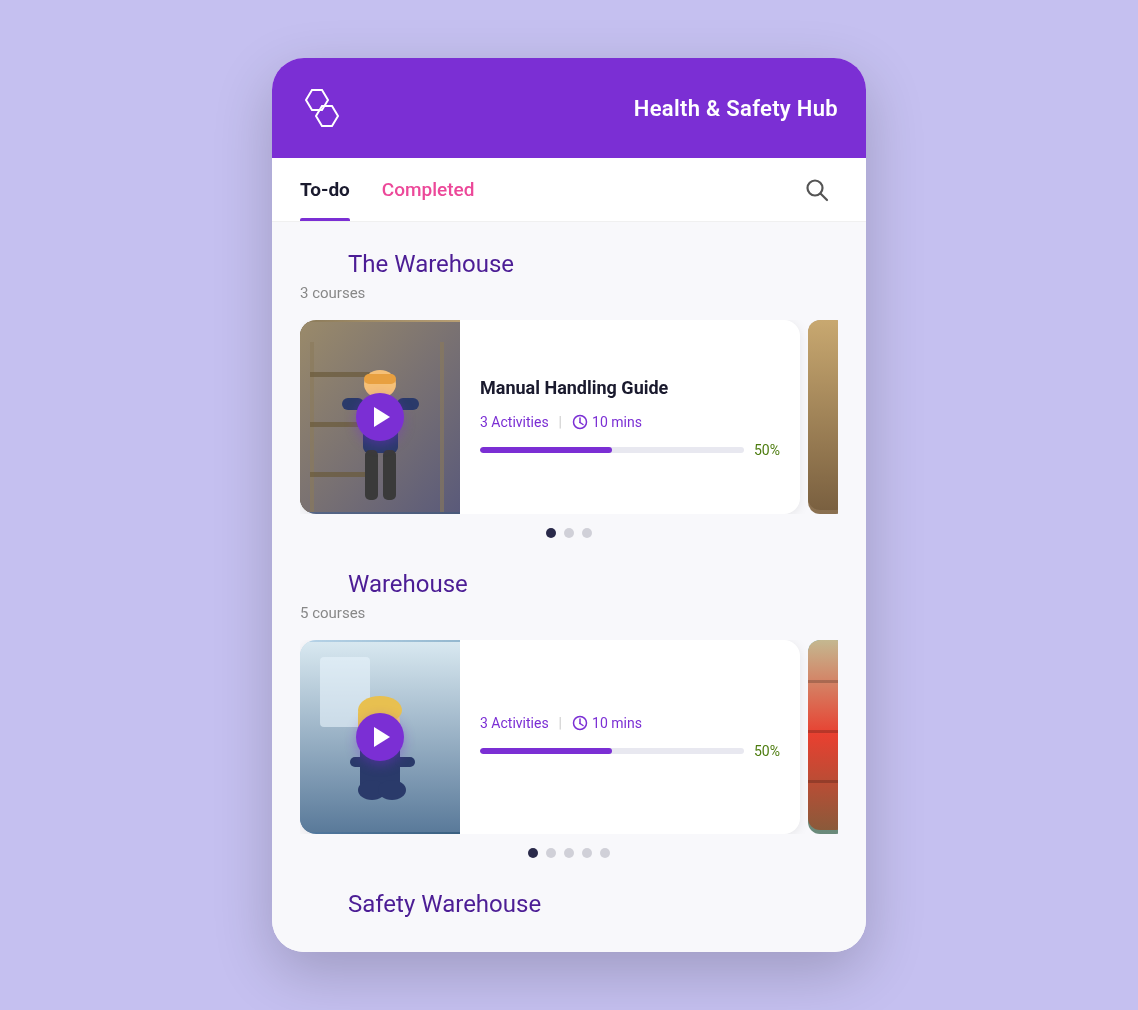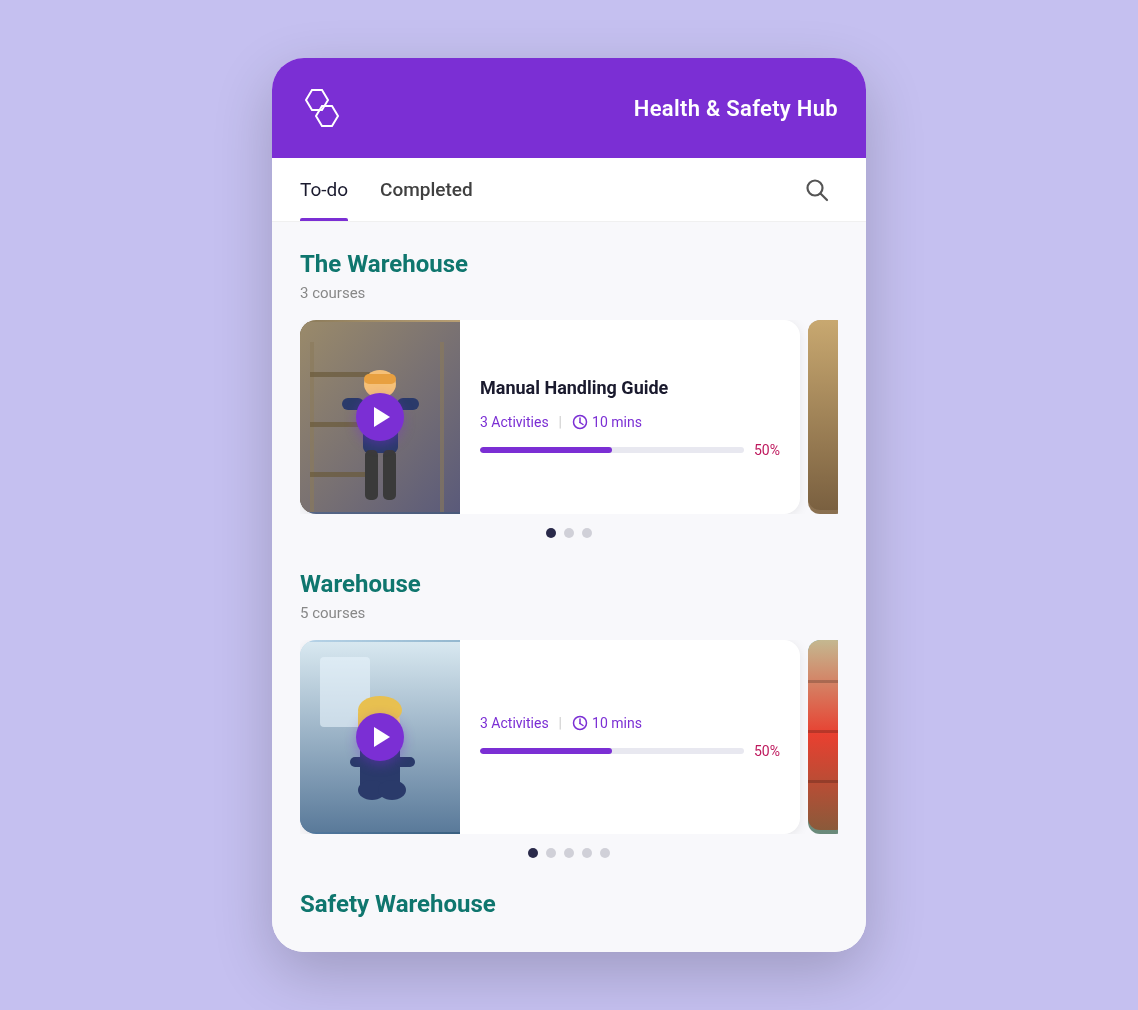--- a/index.html
+++ b/index.html
@@ -60,28 +60,28 @@
     .tabs-left {
       display: flex;
       align-items: center;
       gap: 32px;
     }
 
     .tab-item {
       padding: 20px 0;
       font-size: 19px;
       font-weight: 500;
-      color: #404040;
+      color: #ec4899;
       cursor: pointer;
       position: relative;
     }
 
     .tab-item.active {
       color: #1a1a2e;
-      font-weight: 400;
+      font-weight: 700;
     }
 
     .tab-item.active::after {
       content: '';
       position: absolute;
       bottom: 0;
       left: 0;
       right: 0;
       height: 3px;
       background: #7b2fd4;
@@ -104,23 +104,24 @@
       padding: 28px 28px 20px 28px;
       overflow: hidden;
     }
 
     .section {
       margin-bottom: 32px;
     }
 
     .section-title {
       font-size: 24px;
-      font-weight: 700;
-      color: #0f766e;
+      font-weight: 400;
+      color: #4c1d95;
       margin-bottom: 6px;
+      margin-left: 48px;
     }
 
     .section-subtitle {
       font-size: 15px;
       color: #888888;
       margin-bottom: 18px;
     }
 
     
     .cards-row {
@@ -239,21 +240,21 @@
     }
 
     .progress-bar-fill {
       height: 100%;
       background: #7b2fd4;
       border-radius: 3px;
     }
 
     .progress-label {
       font-size: 14px;
-      color: #be185d;
+      color: #4d7c0f;
       white-space: nowrap;
     }
 
     
     .card-peek {
       width: 40px;
       flex-shrink: 0;
       background: #c4a87a;
       border-radius: 12px;
       overflow: hidden;

